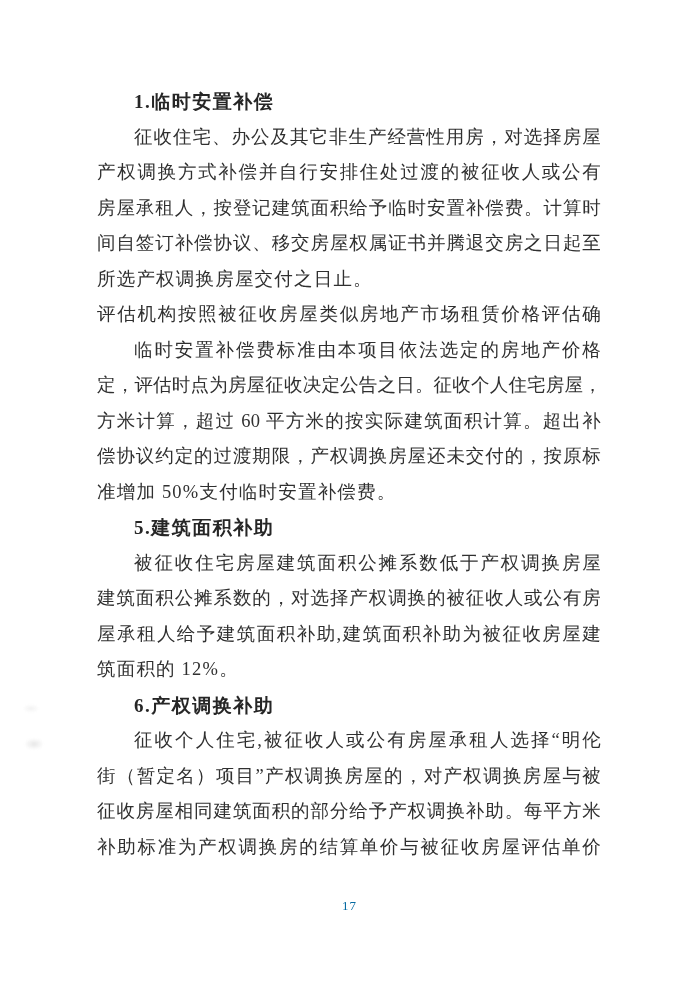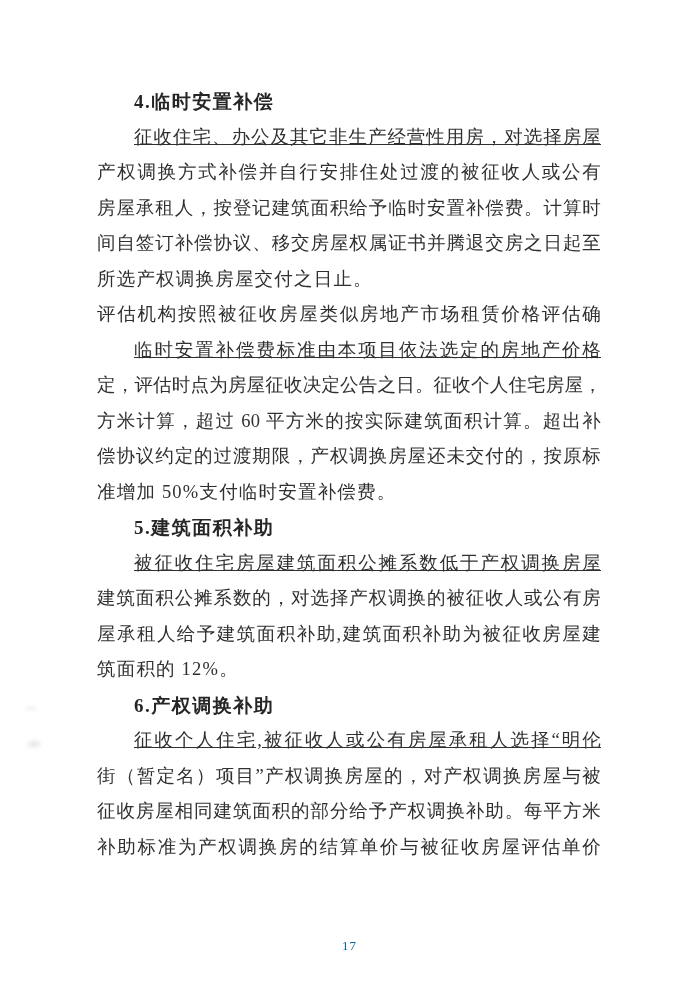--- a/index.html
+++ b/index.html
@@ -26,41 +26,40 @@
     height: 35.5px;
     line-height: 35.5px;
     font-size: 18.5px;
     text-align: justify;
     text-align-last: justify;
     letter-spacing: 0.2px;
     white-space: nowrap;
   }
   .line.first {
     text-indent: 37px;
-    text-decoration: underline;
   }
   .line.end {
     text-align: right;
     text-align-last: left;
     letter-spacing: 1.2px;
   }
   .line.heading {
     text-align: left;
     text-align-last: left;
     text-indent: 37px;
     font-weight: bold;
     font-size: 19px;
     letter-spacing: 1.5px;
     color: #262626;
   }
   .pagenum {
     position: absolute;
     left: 0;
     right: 0;
-    top: 938px;
+    top: 898px;
     text-align: center;
     font-size: 13px;
     color: #0369a1;
     letter-spacing: 1px;
   }
   .smudge {
     position: absolute;
     border-radius: 50%;
     background: radial-gradient(ellipse at center, rgba(130,130,130,0.20), rgba(130,130,130,0) 70%);
     filter: blur(1px);
@@ -69,21 +68,21 @@
   .smudge.s2 { left: 24px; top: 738px; width: 20px; height: 12px; }
 </style>
 </head>
 <body>
 
 <div class="page">
   <div class="smudge s1"></div>
   <div class="smudge s2"></div>
 
   <div class="doc">
-      <div class="line heading">4.临时安置补偿</div>
+      <div class="line heading">1.临时安置补偿</div>
       <div class="line body first">征收住宅、办公及其它非生产经营性用房，对选择房屋</div>
       <div class="line body">产权调换方式补偿并自行安排住处过渡的被征收人或公有</div>
       <div class="line body">房屋承租人，按登记建筑面积给予临时安置补偿费。计算时</div>
       <div class="line body">间自签订补偿协议、移交房屋权属证书并腾退交房之日起至</div>
       <div class="line body end">所选产权调换房屋交付之日止。</div>
       <div class="line body">评估机构按照被征收房屋类似房地产市场租赁价格评估确</div>
       <div class="line body first">临时安置补偿费标准由本项目依法选定的房地产价格</div>
       <div class="line body">定，评估时点为房屋征收决定公告之日。征收个人住宅房屋，</div>
       <div class="line body">方米计算，超过 60 平方米的按实际建筑面积计算。超出补</div>
       <div class="line body">偿协议约定的过渡期限，产权调换房屋还未交付的，按原标</div>

